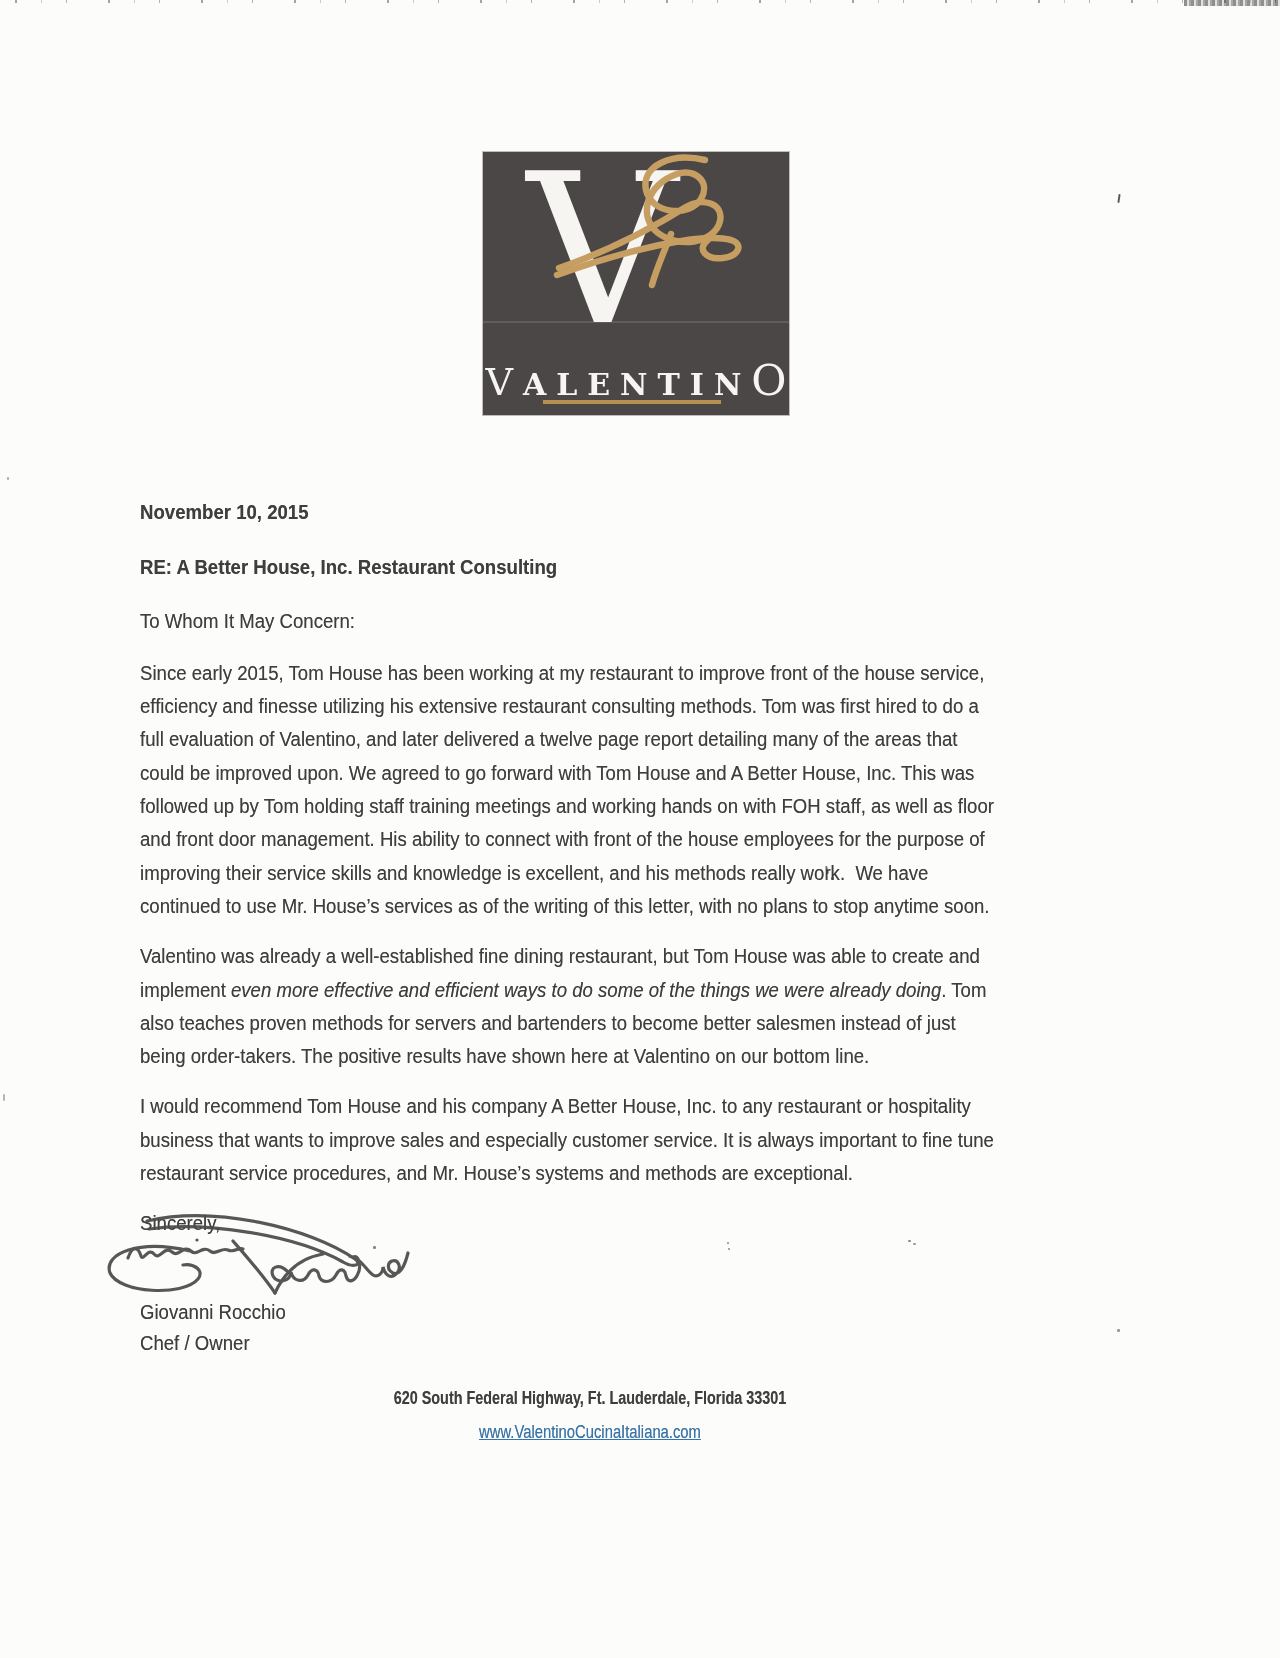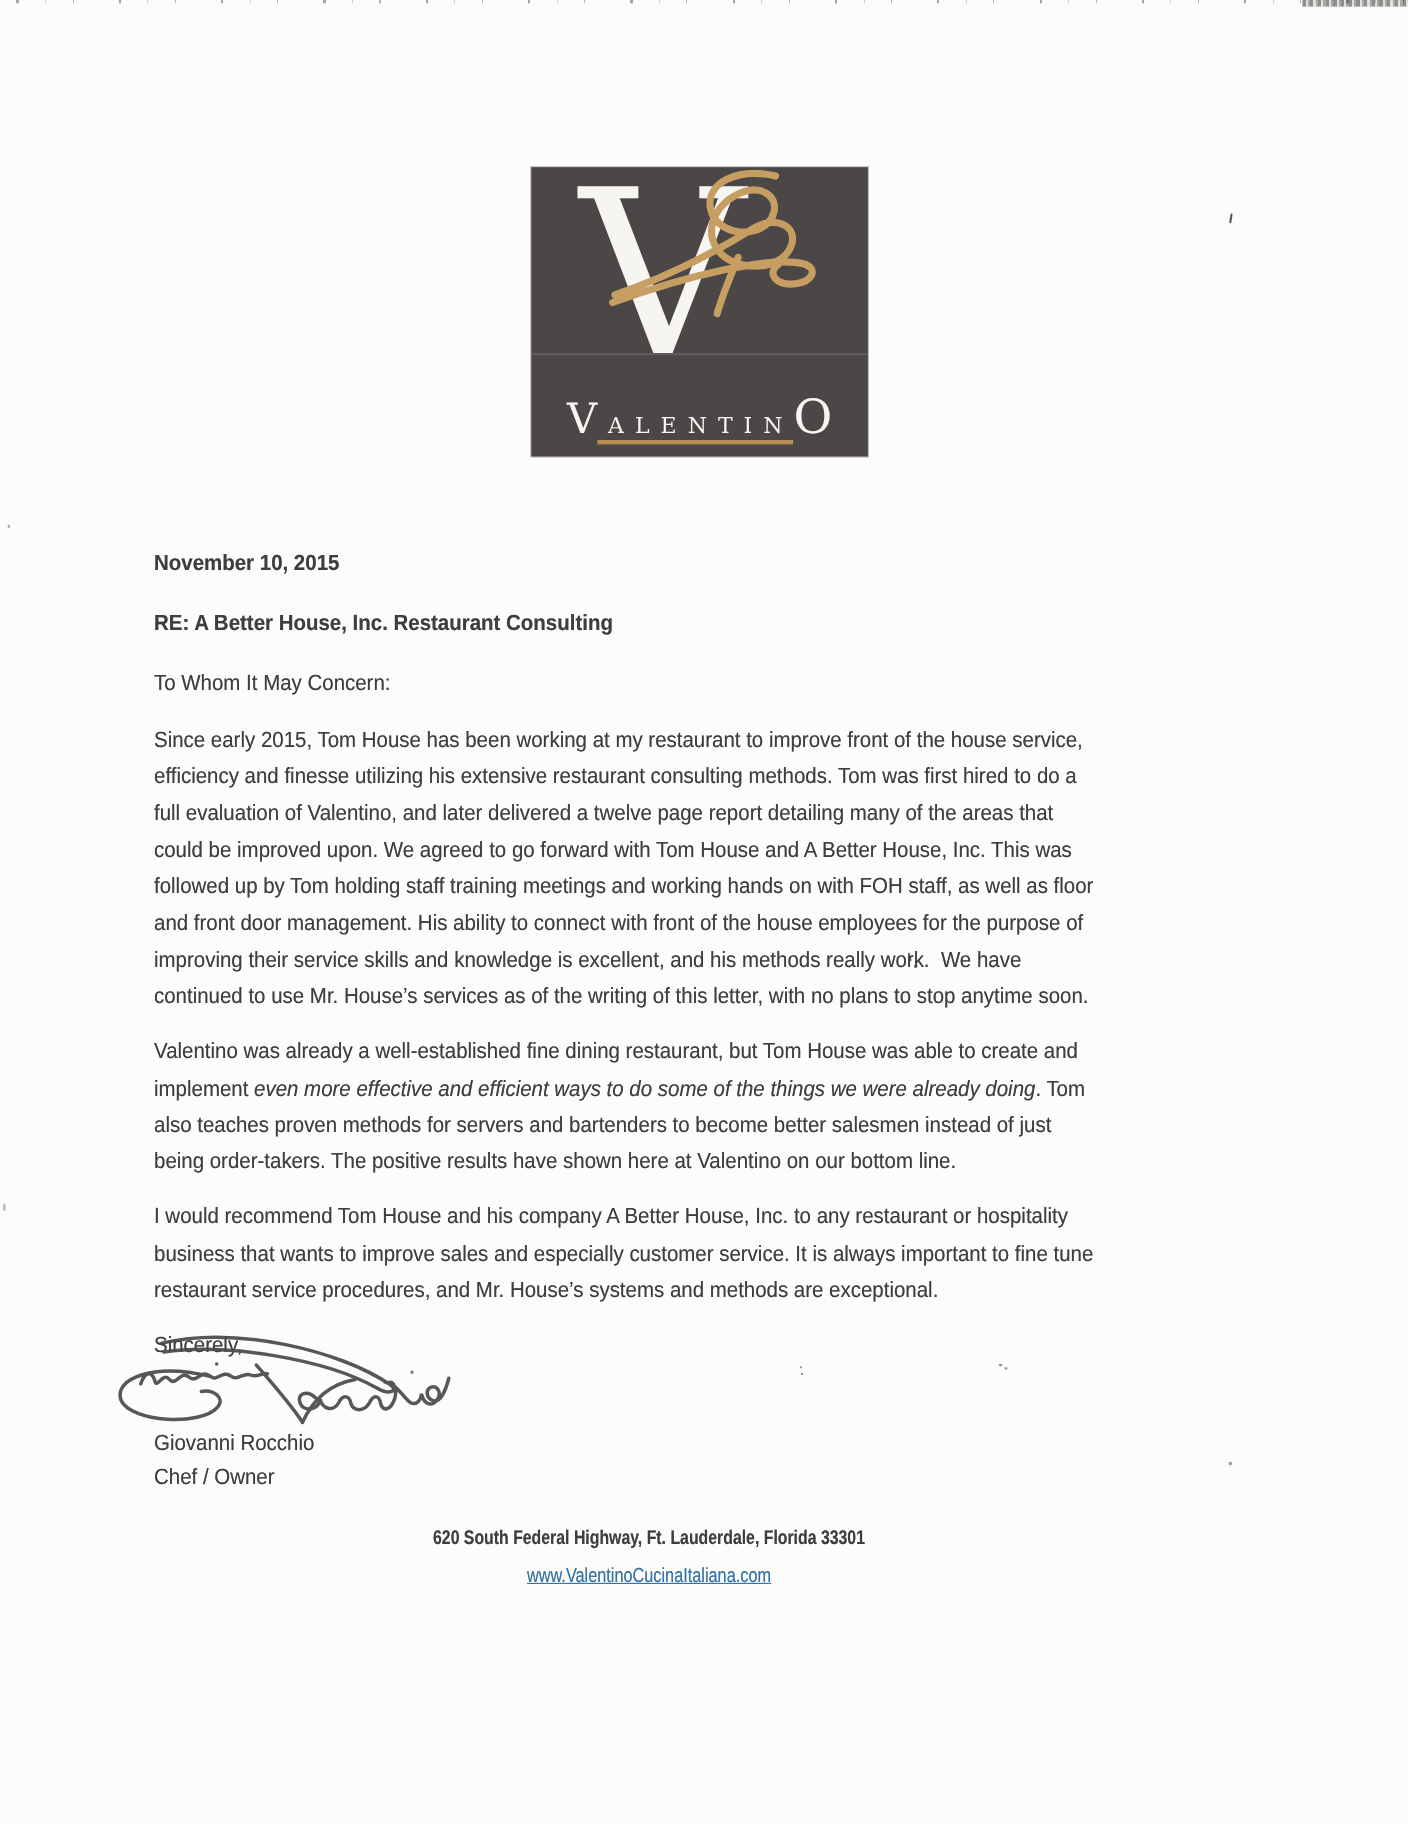--- a/index.html
+++ b/index.html
@@ -51,21 +51,21 @@
     font-size:208px;line-height:1;color:var(--logo_text);
   }
   .swirl{position:absolute;left:70px;top:2px;}
   .wordmark{
     position:absolute;left:0;top:206px;width:100%;
     text-align:center;line-height:44px;white-space:nowrap;
     font-family:"DejaVu Serif", serif;color:var(--logo_text);
     letter-spacing:10px;
   }
   .wm-first{font-size:38px;}
-  .wm-mid{font-size:20px;}
+  .wm-mid{font-size:30px;font-weight:bold;}
   .wm-last{font-size:43px;letter-spacing:0;}
   .gold-rule{
     position:absolute;left:60px;top:248px;width:178px;height:4px;
     background:var(--logo_rule_gold);
   }
   
   .letter{
     position:absolute;left:140px;top:496px;width:1060px;
     font-size:20px;line-height:33.3px;
     transform:scaleX(.93);transform-origin:0 0;

